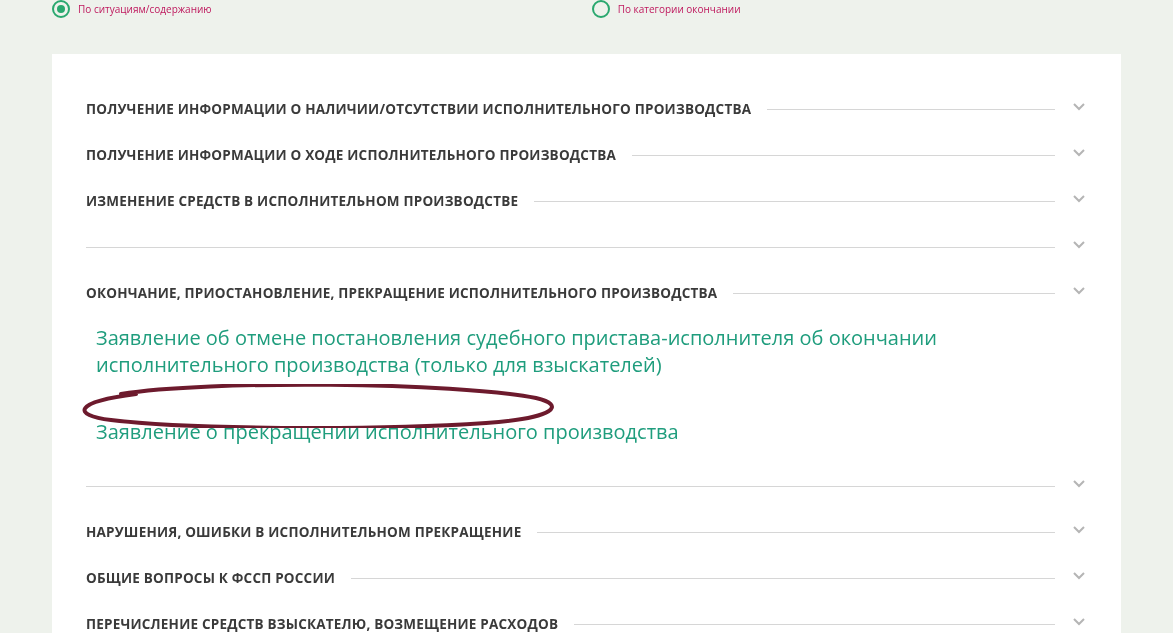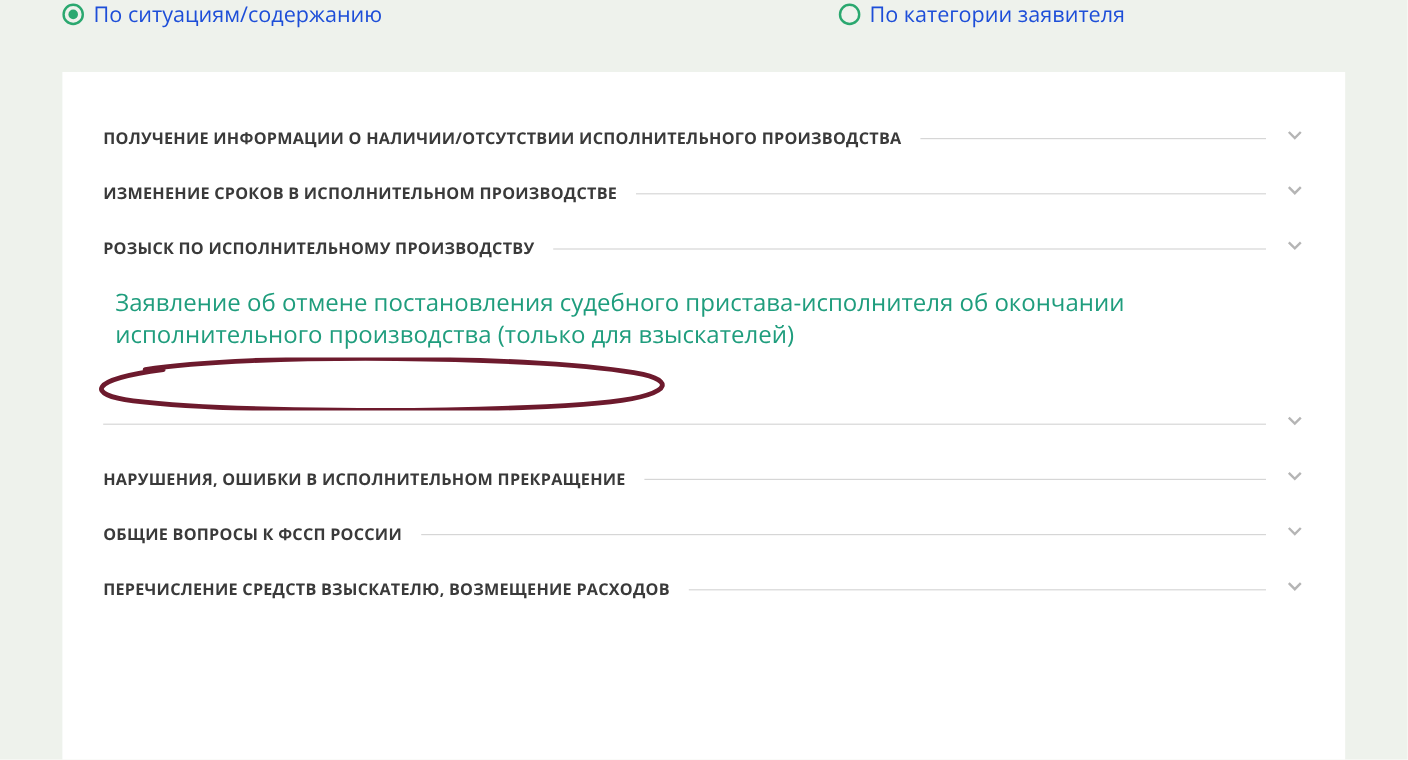--- a/index.html
+++ b/index.html
@@ -13,22 +13,22 @@
     .top-bar {
       display: flex;
       gap: 380px;
       padding: 0 52px 8px;
       align-items: center;
     }
     .radio-opt {
       display: flex;
       align-items: center;
       gap: 8px;
-      color: #1d4ed8;
-      font-size: 18px;
+      color: #be185d;
+      font-size: 10px;
       cursor: pointer;
     }
     .radio-opt .circle {
       width: 18px; height: 18px;
       border: 2px solid #2aa86f;
       border-radius: 50%;
       display: flex; align-items: center; justify-content: center;
     }
     .radio-opt .circle.filled::after {
       content: ""; width: 8px; height: 8px; background: #2aa86f; border-radius: 50%;
@@ -86,59 +86,73 @@
 </head>
 <body>
 
 <div class="top-bar">
   <div class="radio-opt">
     <span class="circle filled"></span>
     <span>По ситуациям/содержанию</span>
   </div>
   <div class="radio-opt">
     <span class="circle"></span>
-    <span>По категории заявителя</span>
+    <span>По категории окончании</span>
   </div>
 </div>
 
 <div class="panel">
 
   <div class="row">
     <span class="title">ПОЛУЧЕНИЕ ИНФОРМАЦИИ О НАЛИЧИИ/ОТСУТСТВИИ ИСПОЛНИТЕЛЬНОГО ПРОИЗВОДСТВА</span>
     <span class="line"></span>
     <span class="chev"><svg width="16" height="16" viewBox="0 0 16 16">
           <path d="M3 5l5 5 5-5" stroke="currentColor" stroke-width="2" fill="none"></path>
         </svg></span>
   </div>
 
-
   <div class="row">
-    <span class="title">ИЗМЕНЕНИЕ СРОКОВ В ИСПОЛНИТЕЛЬНОМ ПРОИЗВОДСТВЕ</span>
+    <span class="title">ПОЛУЧЕНИЕ ИНФОРМАЦИИ О ХОДЕ ИСПОЛНИТЕЛЬНОГО ПРОИЗВОДСТВА</span>
     <span class="line"></span>
     <span class="chev"><svg width="16" height="16" viewBox="0 0 16 16">
           <path d="M3 5l5 5 5-5" stroke="currentColor" stroke-width="2" fill="none"></path>
         </svg></span>
   </div>
 
   <div class="row">
-    <span class="title">РОЗЫСК ПО ИСПОЛНИТЕЛЬНОМУ ПРОИЗВОДСТВУ</span>
+    <span class="title">ИЗМЕНЕНИЕ СРЕДСТВ В ИСПОЛНИТЕЛЬНОМ ПРОИЗВОДСТВЕ</span>
     <span class="line"></span>
     <span class="chev"><svg width="16" height="16" viewBox="0 0 16 16">
           <path d="M3 5l5 5 5-5" stroke="currentColor" stroke-width="2" fill="none"></path>
         </svg></span>
   </div>
 
+  <div class="row">
+    <span class="line"></span>
+    <span class="chev"><svg width="16" height="16" viewBox="0 0 16 16">
+          <path d="M3 5l5 5 5-5" stroke="currentColor" stroke-width="2" fill="none"></path>
+        </svg></span>
+  </div>
+
+  <div class="row">
+    <span class="title">ОКОНЧАНИЕ, ПРИОСТАНОВЛЕНИЕ, ПРЕКРАЩЕНИЕ ИСПОЛНИТЕЛЬНОГО ПРОИЗВОДСТВА</span>
+    <span class="line"></span>
+    <span class="chev"><svg width="16" height="16" viewBox="0 0 16 16">
+          <path d="M3 5l5 5 5-5" stroke="currentColor" stroke-width="2" fill="none"></path>
+        </svg></span>
+  </div>
 
   <div class="sublist">
     <a href="#">Заявление об отмене постановления судебного пристава-исполнителя об окончании исполнительного производства (только для взыскателей)</a>
     <div class="circle-wrap">
       <svg class="ellipse-mark" viewBox="0 0 500 44">
         <path d="M 55 10 C 140 -4, 390 -2, 470 14 C 500 21, 490 34, 420 39 C 300 47, 120 45, 45 36 C 5 31, 8 18, 70 10" stroke="#6d1a2d" stroke-width="4" fill="none" stroke-linecap="round"></path>
       </svg>
     </div>
+    <a href="#">Заявление о прекращении исполнительного производства</a>
   </div>
 
   <div class="row">
     <span class="line"></span>
     <span class="chev"><svg width="16" height="16" viewBox="0 0 16 16">
           <path d="M3 5l5 5 5-5" stroke="currentColor" stroke-width="2" fill="none"></path>
         </svg></span>
   </div>
 
   <div class="row">

